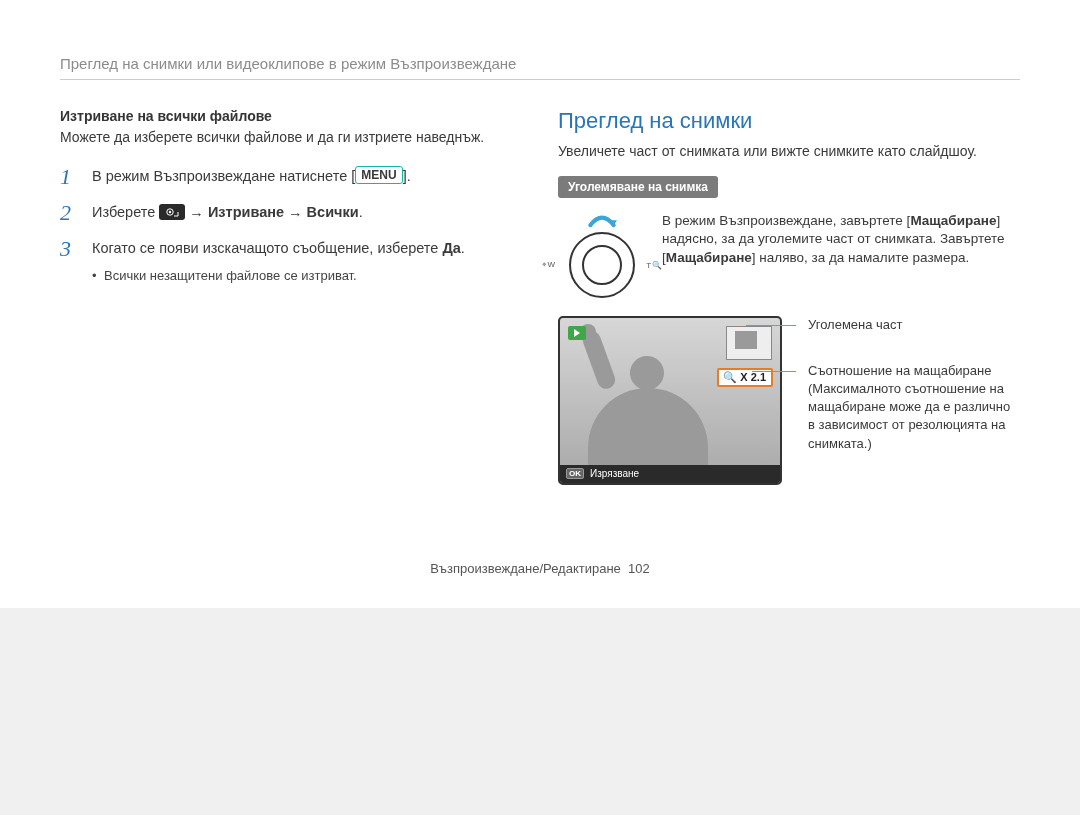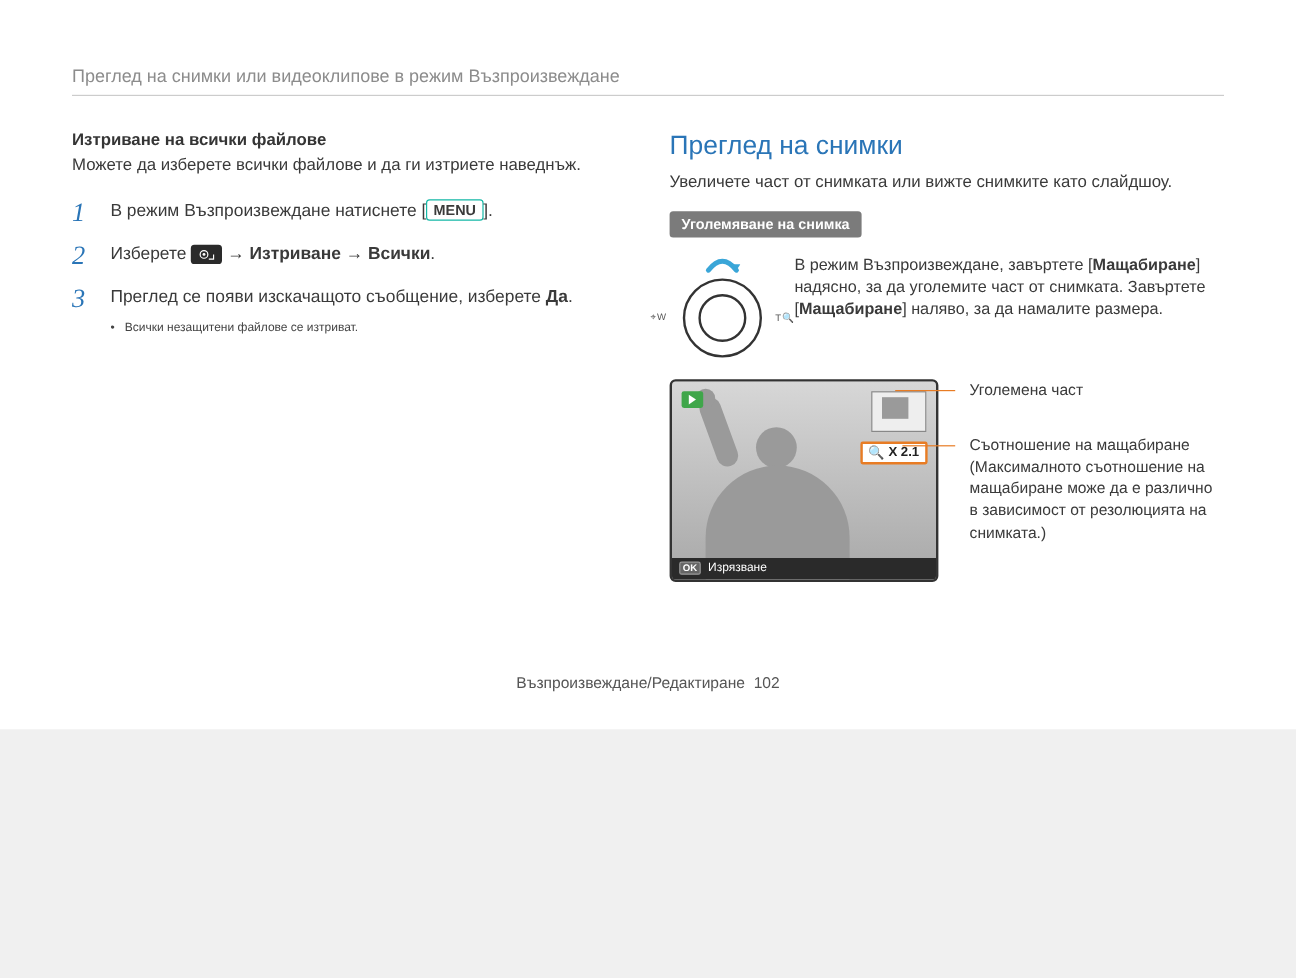--- a/index.html
+++ b/index.html
@@ -87,21 +87,21 @@
     height: 16px;
     background: #2a2a2a;
     border-radius: 3px;
     vertical-align: text-bottom;
     align-items: center;
     justify-content: center;
     color: #fff;
     font-size: 10px;
   }
   .sub-bullet {
-    font-size: 10px;
+    font-size: 13px;
     color: #444;
     margin-top: 8px;
     padding-left: 12px;
     position: relative;
   }
   .sub-bullet::before {
     content: "•";
     position: absolute;
     left: 0;
     top: 0;
@@ -363,21 +363,21 @@
                 <circle cx="5" cy="5" r="3.2" fill="none" stroke="#fff" stroke-width="1"></circle>
                 <circle cx="5" cy="5" r="1.2" fill="#fff"></circle>
                 <path d="M9 9 L13 9 L13 5" fill="none" stroke="#fff" stroke-width="1"></path>
               </svg>
             </span><span> → </span><strong>Изтриване</strong><span> → </span><strong>Всички</strong><span>.</span>
           </span>
         </li>
         <li class="step-li">
           <span class="step-num">3</span>
           <span class="step-text">
-            <span>Преглед се появи изскачащото съобщение, изберете </span><strong>Да</strong><span>.</span>
+            <span>Когато се появи изскачащото съобщение, изберете </span><strong>Да</strong><span>.</span>
             <div class="sub-bullet">Всички незащитени файлове се изтриват.</div>
           </span>
         </li>
       </ol>
     </div>
 
     <div class="col">
       <h2 class="blue-title">Преглед на снимки</h2>
       <div class="para" style="margin-bottom:8px;">Увеличете част от снимката или вижте снимките като слайдшоу.</div>
       <div class="gray-pill">Уголемяване на снимка</div>

